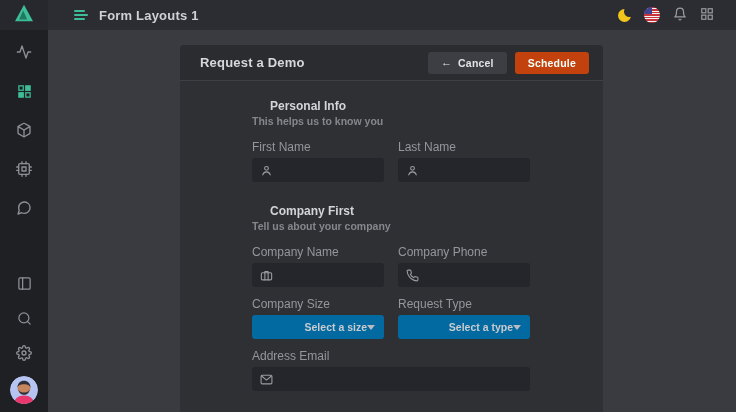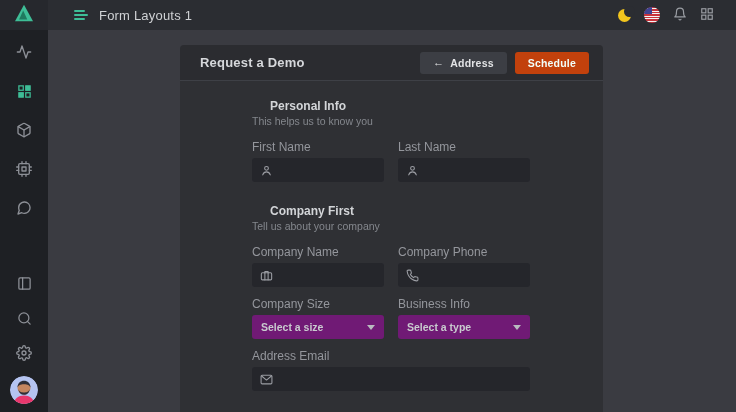--- a/index.html
+++ b/index.html
@@ -20,21 +20,21 @@
   .nav-btn.active{color:#3ebe97;}
   .nav-btn svg{display:block;}
   .avatar-btn{width:28px;height:28px;border-radius:50%;overflow:hidden;cursor:pointer;
               padding:0;border:none;background:transparent;}
 
   
   .topbar{position:absolute;left:48px;top:0;right:0;height:30px;background:#2b2d32;
           display:flex;align-items:center;padding:0 22px 0 25px;z-index:2;}
   .hamburger{background:none;border:none;padding:0;cursor:pointer;color:#3ebe97;
              display:flex;align-items:center;}
-  .topbar-title{margin-left:10px;font-size:13px;font-weight:400;color:#cfd1d4;letter-spacing:.2px;}
+  .topbar-title{margin-left:10px;font-size:13px;font-weight:700;color:#cfd1d4;letter-spacing:.2px;}
   .topbar-actions{margin-left:auto;display:flex;align-items:center;gap:13px;}
   .icon-btn{background:none;border:none;padding:0;cursor:pointer;color:#9a9da3;
             display:flex;align-items:center;justify-content:center;}
   .moon{position:relative;width:13px;height:13px;}
   .moon .full{position:absolute;inset:0;border-radius:50%;background:#f2c51d;}
   .moon .bite{position:absolute;left:6px;top:-3px;width:11px;height:11px;border-radius:50%;background:#2b2d32;}
   .flag{width:16px;height:16px;border-radius:50%;overflow:hidden;position:relative;
         background:repeating-linear-gradient(#c8333c 0 1.25px,#f4f4f4 1.25px 2.5px);}
   .flag .canton{position:absolute;left:0;top:0;width:8px;height:6.5px;background:#3f4391;}
 
@@ -48,32 +48,32 @@
   .btn{height:22px;border-radius:3px;font-size:10.5px;font-weight:700;display:inline-flex;
        align-items:center;padding:0 13px;border:none;cursor:pointer;
        font-family:"Liberation Sans", sans-serif;letter-spacing:.2px;}
   .btn-cancel{background:#3c3e44;color:#e2e3e5;gap:6px;}
   .btn-cancel .arrow{font-size:11px;line-height:1;}
   .btn-schedule{background:#c2410c;color:#f2fffa;}
 
   .card-body{flex:1;background:#2f3034;padding-top:18px;}
   .form-col{width:278px;margin-left:72px;}
   .section-title{font-size:12px;font-weight:700;color:#d3d5d8;margin:0 0 2px;padding-left:18px;}
-  .section-sub{font-size:10.5px;color:#84878d;margin:0 0 13px;}
+  .section-sub{font-size:10.5px;color:#84878d;margin:0 0 13px;font-weight:bold;}
   .section.company{margin-top:12px;}
   .row2{display:grid;grid-template-columns:1fr 1fr;column-gap:14px;}
   .field{margin-bottom:10px;}
   .field-label{display:block;font-size:12px;color:#94969c;margin-bottom:4px;}
   .input{height:24px;background:#25262b;border-radius:3px;display:flex;align-items:center;
          padding:0 8px;gap:6px;}
   .input .in-icon{color:#9b9da3;display:flex;align-items:center;}
   .input input{background:transparent;border:none;outline:none;color:#d5d6d9;font-size:11px;
                width:100%;padding:0;font-family:"Liberation Sans", sans-serif;}
-  .select{height:24px;background:#701a75;border-radius:3px;display:flex;align-items:center;
-          justify-content:space-between;padding:0 9px;cursor:pointer;}
+  .select{height:24px;background:#0369a1;border-radius:3px;display:flex;align-items:center;
+          justify-content:flex-end;padding:0 9px;cursor:pointer;}
   .select-value{font-size:10.5px;font-weight:700;color:#c9cbcf;}
   .caret{width:0;height:0;border-left:4px solid transparent;border-right:4px solid transparent;
          border-top:5px solid #b9bbc0;}
 </style>
 </head>
 <body>
 
 <div class="app">
 
   <aside class="sidebar">
@@ -224,21 +224,21 @@
       </button>
     </div>
   </header>
 
   <section class="card">
     <div class="card-header">
       <span class="card-title">Request a Demo</span>
       <div class="header-buttons">
         <button class="btn btn-cancel">
           <span class="arrow">←</span>
-          <span>Address</span>
+          <span>Cancel</span>
         </button>
         <button class="btn btn-schedule">
           <span>Schedule</span>
         </button>
       </div>
     </div>
 
     <div class="card-body">
       <div class="form-col">
 
@@ -309,21 +309,21 @@
 
           <div class="row2">
             <div class="field">
               <label class="field-label">Company Size</label>
               <div class="select">
                 <span class="select-value">Select a size</span>
                 <span class="caret"></span>
               </div>
             </div>
             <div class="field">
-              <label class="field-label">Business Info</label>
+              <label class="field-label">Request Type</label>
               <div class="select">
                 <span class="select-value">Select a type</span>
                 <span class="caret"></span>
               </div>
             </div>
           </div>
 
           <div class="field">
             <label class="field-label">Address Email</label>
             <div class="input">

